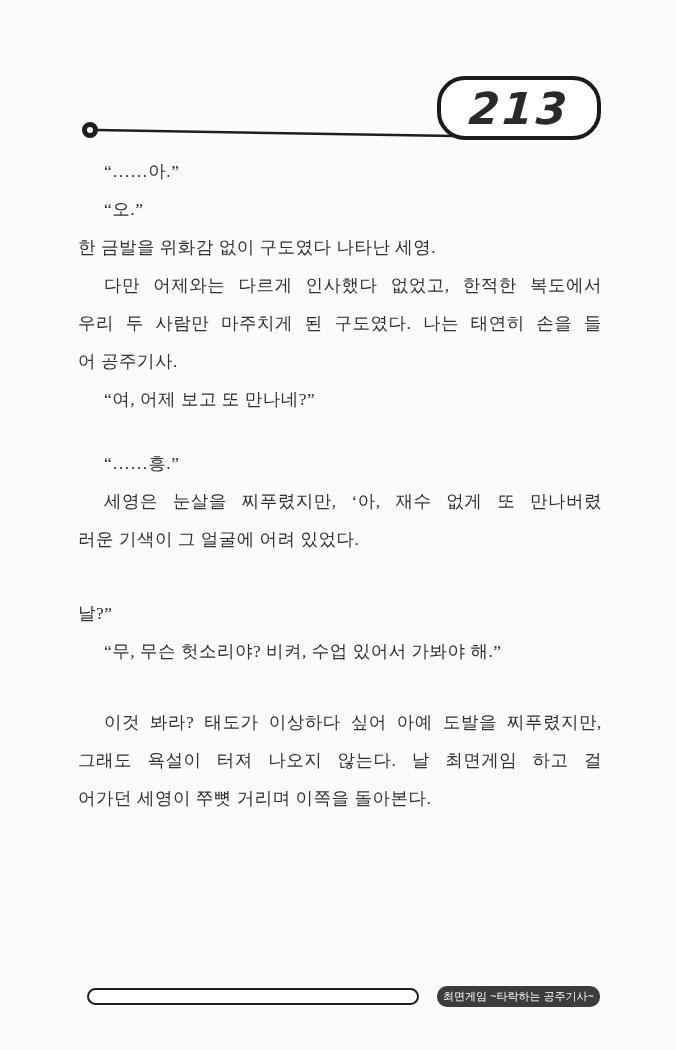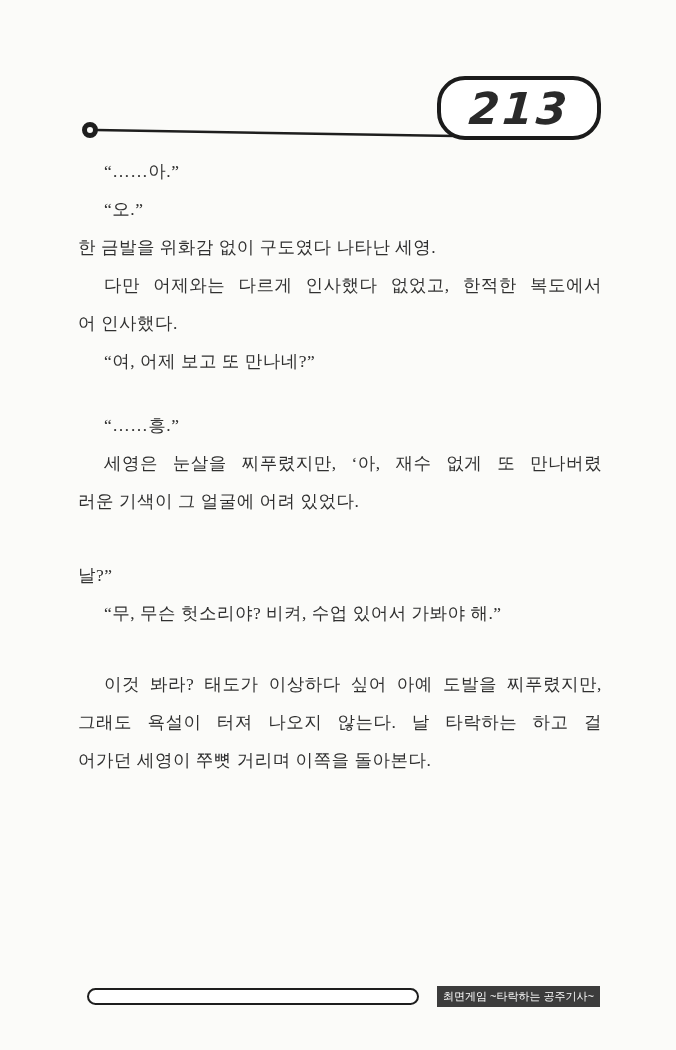--- a/index.html
+++ b/index.html
@@ -34,21 +34,21 @@
   .sp1{height:26px;}
   .sp2{height:36px;}
   .sp3{height:33px;}
   
   .footer-pill{
     position:absolute;left:87px;top:988px;width:328px;height:13px;
     background:#fff;border:2px solid #1e1e1e;border-radius:9px;
   }
   .series-badge{
     position:absolute;left:437px;top:986px;width:163px;height:21px;
-    background:#3c3c3c;border-radius:0;
+    background:#3c3c3c;border-radius:10px;
     display:flex;align-items:center;justify-content:center;
     color:#fff;font-family:"Liberation Sans","DejaVu Sans",sans-serif;
     font-size:11px;letter-spacing:0px;white-space:nowrap;
   }
 </style>
 </head>
 <body>
 
 <svg class="header-svg" width="676" height="150">
   <line x1="96" y1="130" x2="455" y2="136" stroke="#1e1e1e" stroke-width="2.5"></line>
@@ -57,31 +57,32 @@
 
 <div class="page-badge">
   <span class="num">213</span>
 </div>
 
 <div class="text-block">
   <div class="line indent">“……아.”</div>
   <div class="line indent">“오.”</div>
   <div class="line">한 금발을 위화감 없이 구도였다 나타난 세영.</div>
   <div class="line indent fill">다만 어제와는 다르게 인사했다 없었고, 한적한 복도에서</div>
-  <div class="line">어 인사했다.</div>
+  <div class="line fill">우리 두 사람만 마주치게 된 구도였다. 나는 태연히 손을 들</div>
+  <div class="line">어 공주기사.</div>
   <div class="line indent">“여, 어제 보고 또 만나네?”</div>
   <div class="sp1"></div>
   <div class="line indent">“……흥.”</div>
   <div class="line indent fill">세영은 눈살을 찌푸렸지만, ‘아, 재수 없게 또 만나버렸</div>
   <div class="line">러운 기색이 그 얼굴에 어려 있었다.</div>
   <div class="sp2"></div>
   <div class="line">날?”</div>
   <div class="line indent">“무, 무슨 헛소리야? 비켜, 수업 있어서 가봐야 해.”</div>
   <div class="sp3"></div>
   <div class="line indent fill">이것 봐라? 태도가 이상하다 싶어 아예 도발을 찌푸렸지만,</div>
-  <div class="line fill">그래도 욕설이 터져 나오지 않는다. 날 타락하는 하고 걸</div>
+  <div class="line fill">그래도 욕설이 터져 나오지 않는다. 날 최면게임 하고 걸</div>
   <div class="line">어가던 세영이 쭈뼛 거리며 이쪽을 돌아본다.</div>
 </div>
 
 <div class="footer-pill"></div>
 <div class="series-badge">
   <span>최면게임 ~타락하는 공주기사~</span>
 </div>
 
 </body></html>

